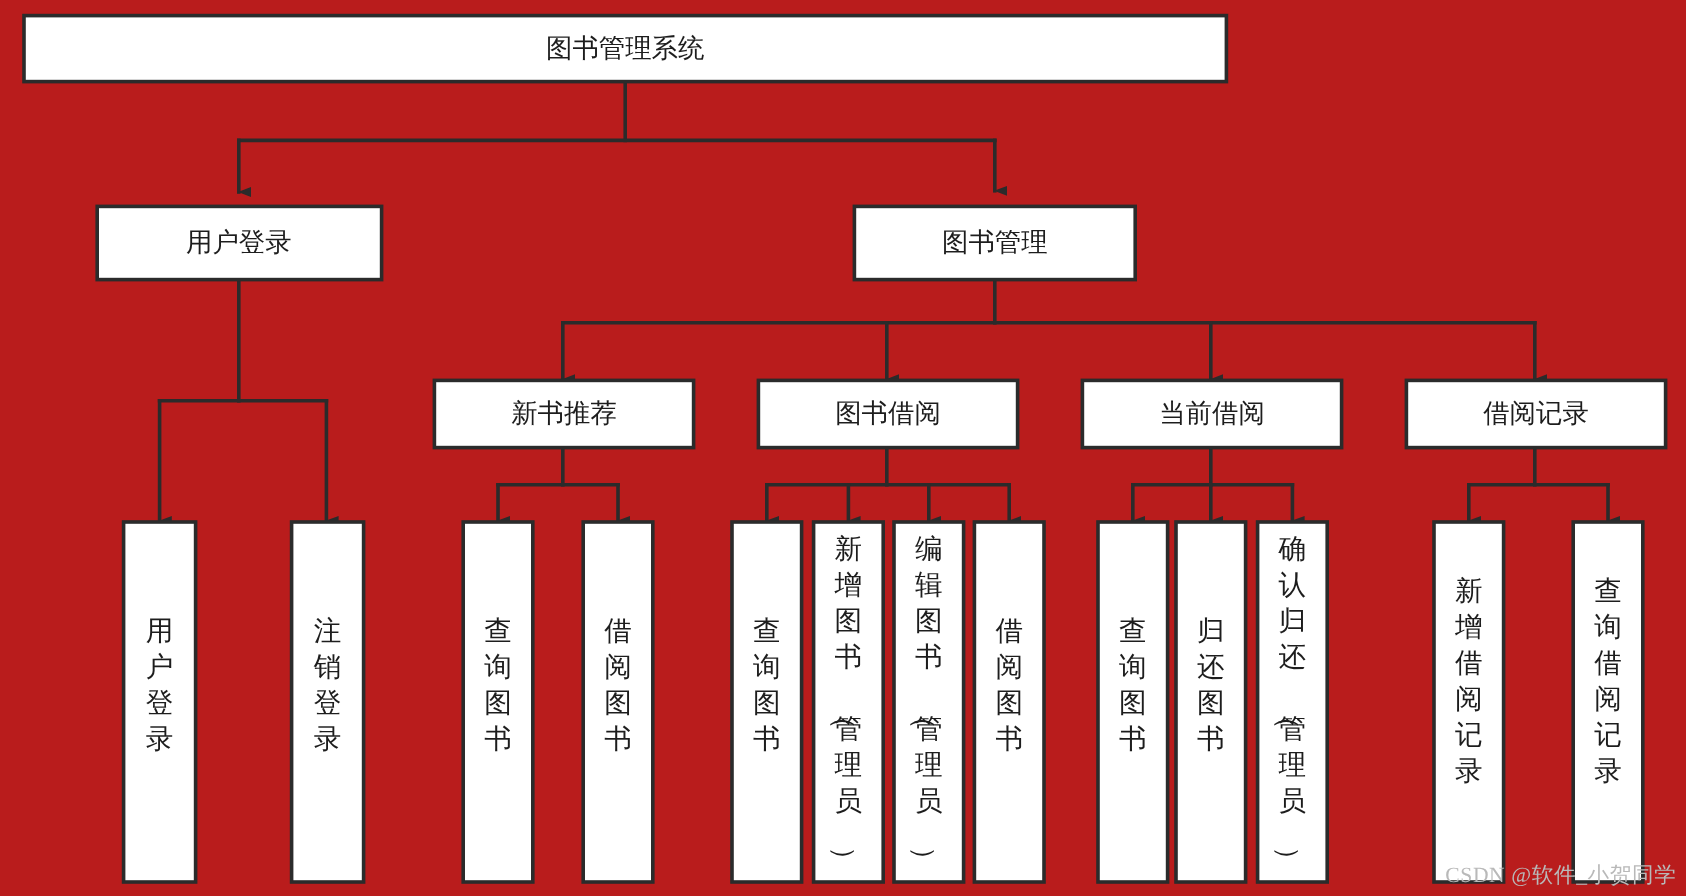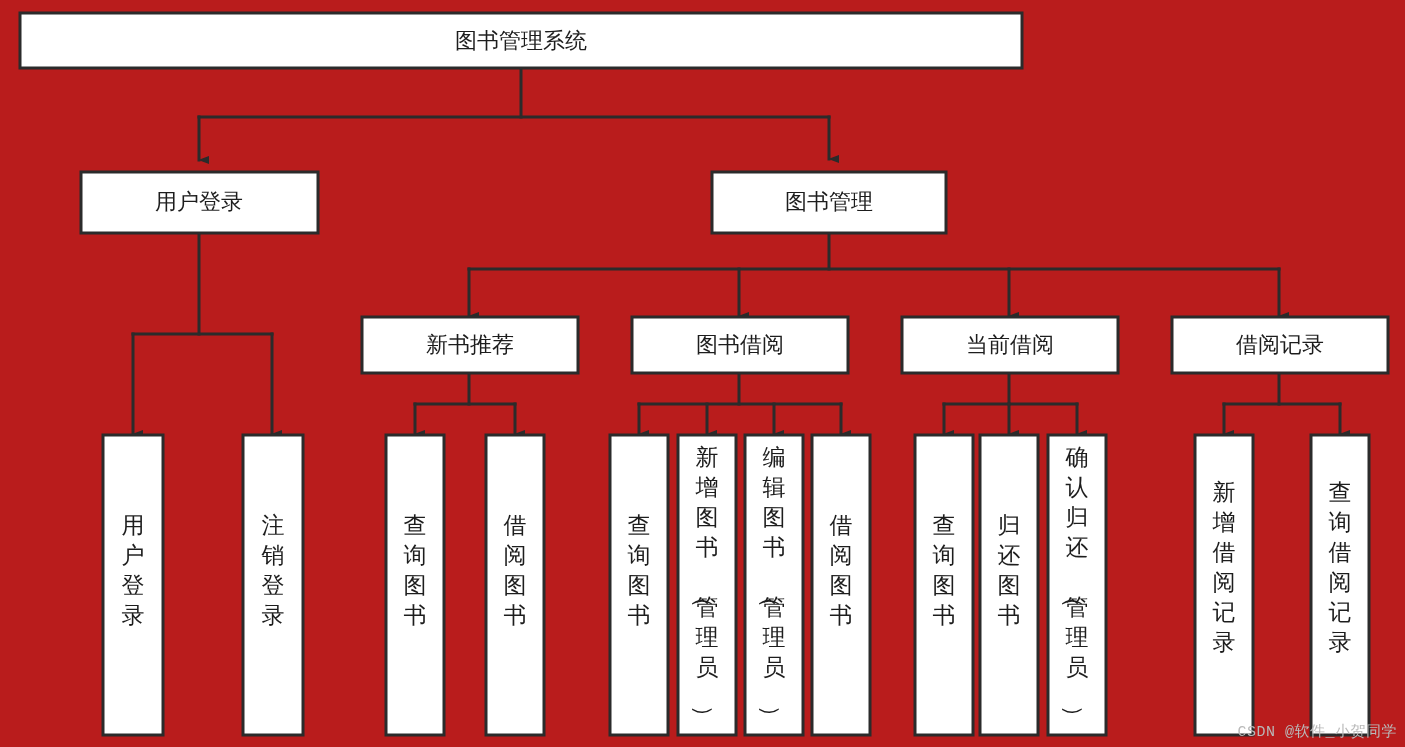--- a/index.html
+++ b/index.html
@@ -45,22 +45,22 @@
   .node-label-v {
     font-family: "Liberation Sans", "DejaVu Sans", sans-serif;
     font-size: 23px;
     fill: #1d1d1d;
     text-anchor: middle;
   }
   .watermark {
     position: absolute;
     right: 8px;
     bottom: 6px;
-    font-family: Liberation Mono, monospace;
-    font-size: 15px;
+    font-family: Liberation Serif, serif;
+    font-size: 18px;
     color: #b9b9b9;
     letter-spacing: 0.5px;
     white-space: nowrap;
     user-select: none;
   }
 </style>
 </head>
 <body>
 
 <div id="stage">

